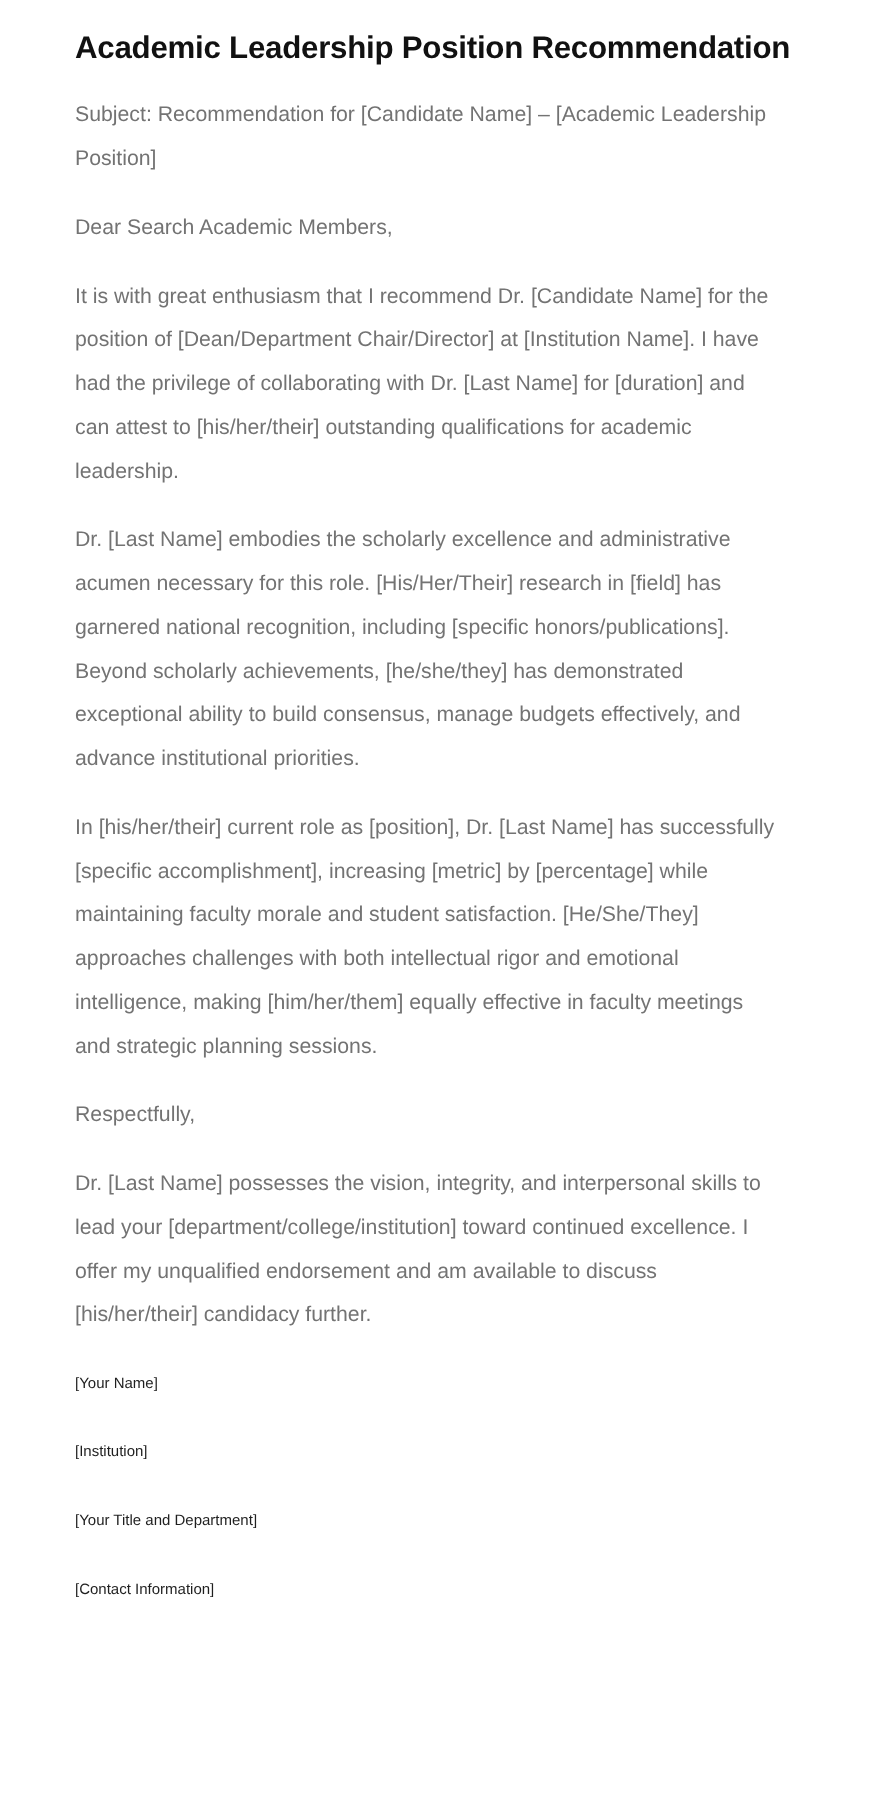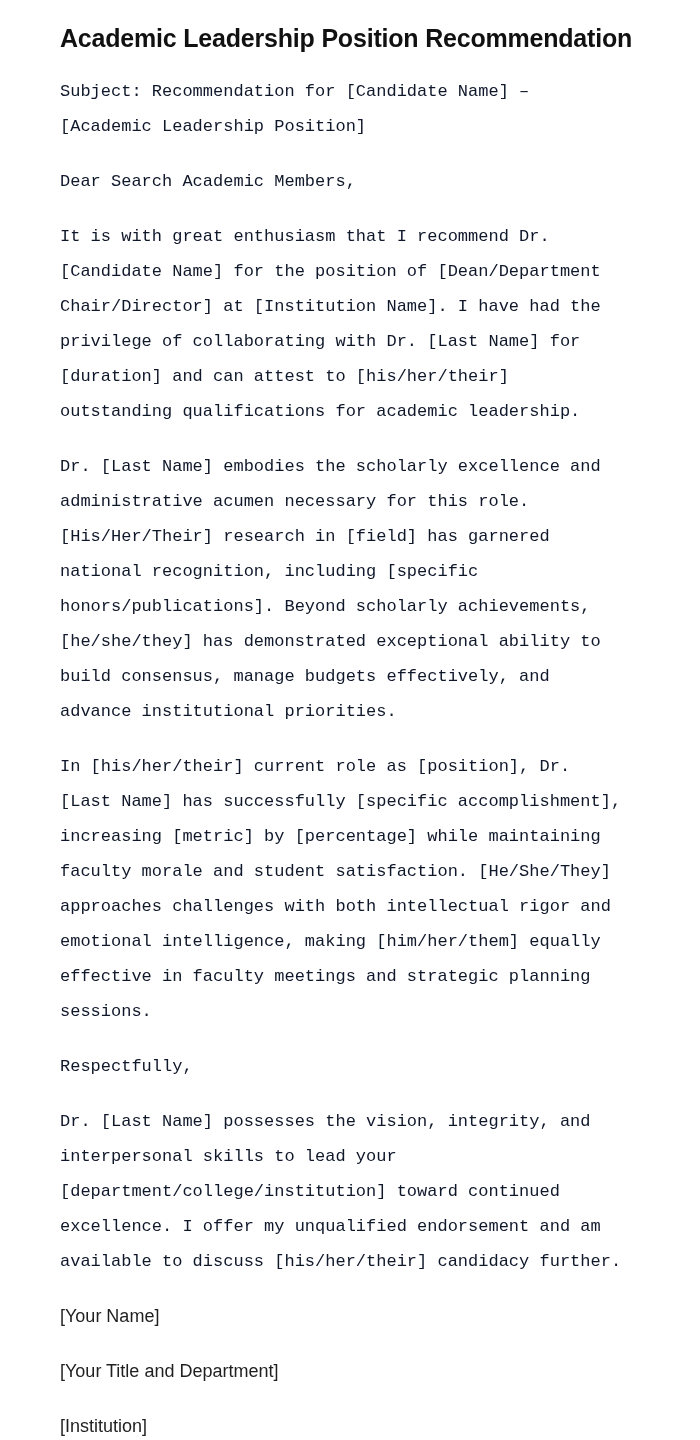--- a/index.html
+++ b/index.html
@@ -35,37 +35,37 @@
     letter-spacing: -0.2px;
     color: #111111;
     margin: 0 0 20px 0;
   }
 
   .doc-body {
     display: block;
   }
 
   .para {
-    font-family: Liberation Mono, monospace;
+    font-family: Liberation Sans, sans-serif;
     font-size: 17px;
     line-height: 35px;
-    color: #0f172a;
+    color: #737373;
     margin: 0 16px 20px 0;
     text-align: left;
     word-wrap: break-word;
     overflow-wrap: break-word;
   }
 
   .para:last-child {
     margin-bottom: 0;
   }
 
   .sig-line {
     font-family: "Liberation Sans", sans-serif;
-    font-size: 18px;
+    font-size: 12px;
     line-height: 35px;
     color: #1f1f1f;
     margin: 0 0 20px 0;
   }
 
   .sig-line:last-child {
     margin-bottom: 12px;
   }
 </style>
 </head>
@@ -86,20 +86,20 @@
     <p class="para">Dr. [Last Name] embodies the scholarly excellence and administrative acumen necessary for this role. [His/Her/Their] research in [field] has garnered national recognition, including [specific honors/publications]. Beyond scholarly achievements, [he/she/they] has demonstrated exceptional ability to build consensus, manage budgets effectively, and advance institutional priorities.</p>
 
     <p class="para">In [his/her/their] current role as [position], Dr. [Last Name] has successfully [specific accomplishment], increasing [metric] by [percentage] while maintaining faculty morale and student satisfaction. [He/She/They] approaches challenges with both intellectual rigor and emotional intelligence, making [him/her/them] equally effective in faculty meetings and strategic planning sessions.</p>
 
     <p class="para">Respectfully,</p>
 
     <p class="para">Dr. [Last Name] possesses the vision, integrity, and interpersonal skills to lead your [department/college/institution] toward continued excellence. I offer my unqualified endorsement and am available to discuss [his/her/their] candidacy further.</p>
 
     <p class="sig-line">[Your Name]</p>
 
+    <p class="sig-line">[Institution]</p>
+
     <p class="sig-line">[Your Title and Department]</p>
-
-    <p class="sig-line">[Institution]</p>
 
     <p class="sig-line">[Contact Information]</p>
 
   </div>
 </div>
 
 </body></html>

